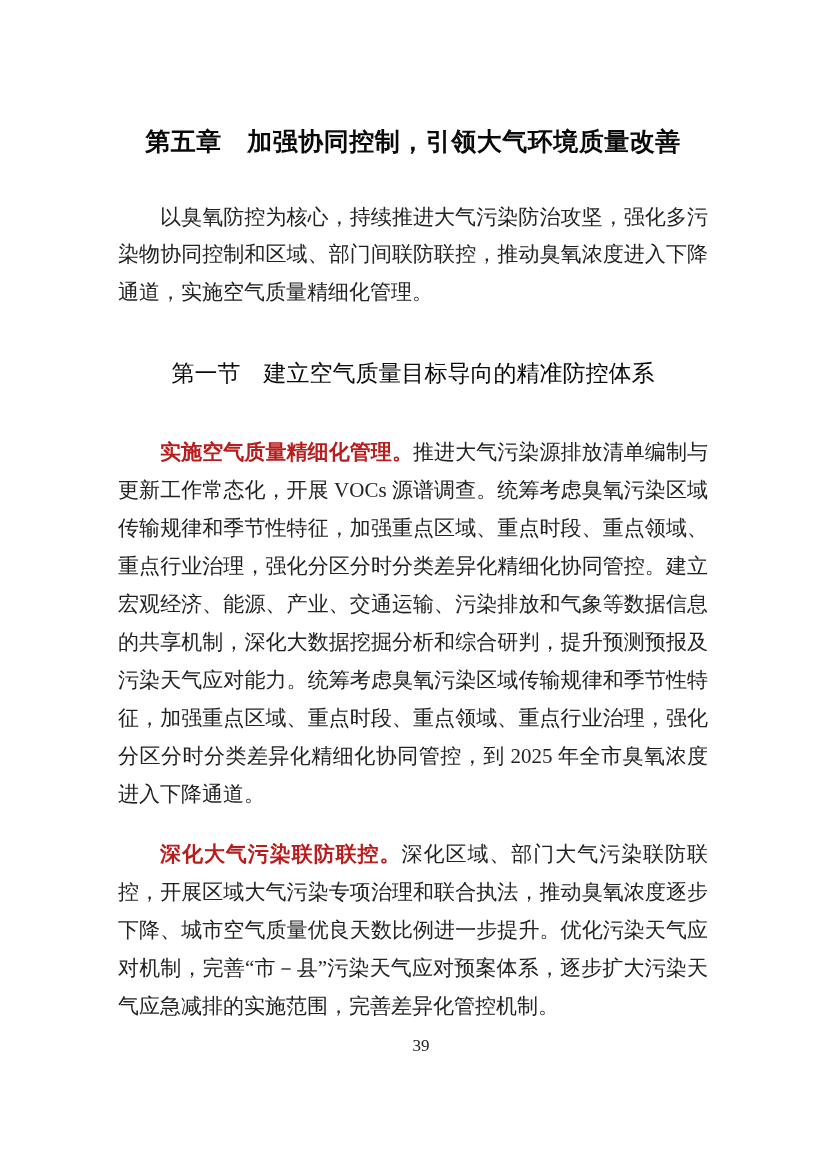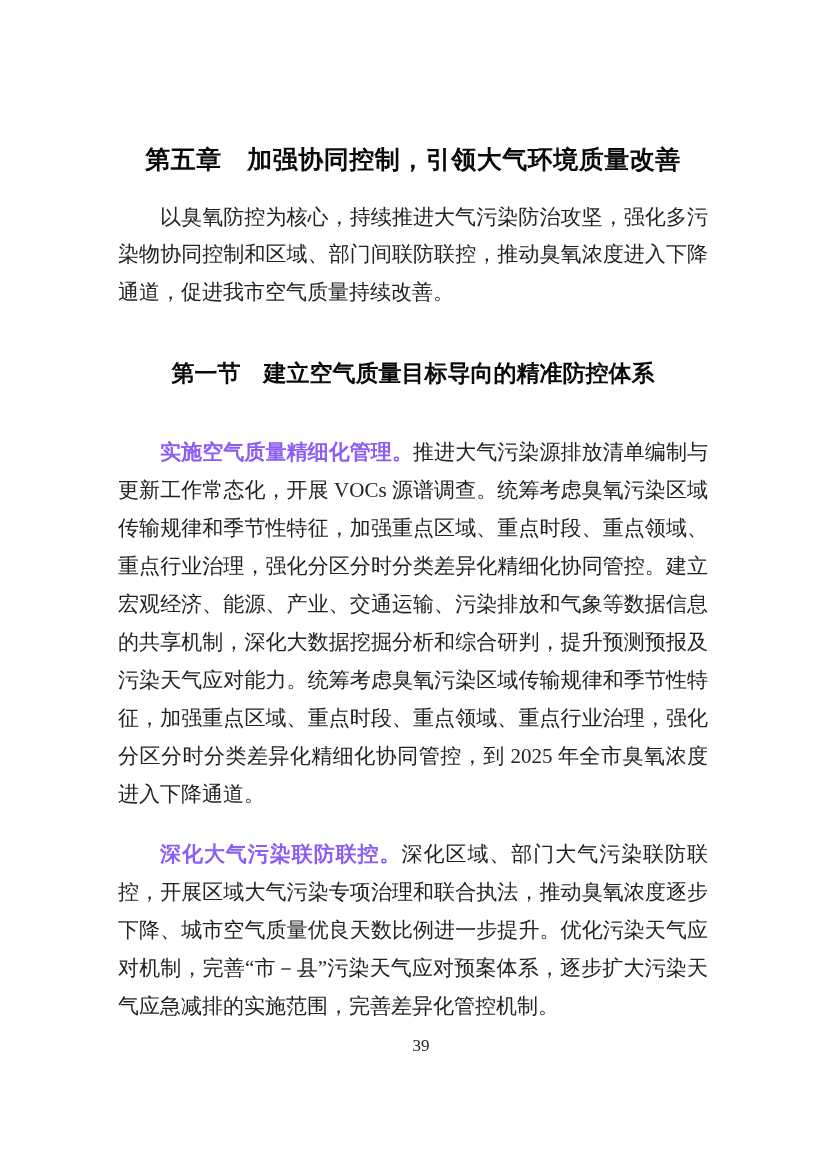--- a/index.html
+++ b/index.html
@@ -14,21 +14,21 @@
     background: #ffffff;
     overflow: hidden;
     font-family: "Liberation Serif", serif;
     color: #1f1f1f;
   }
   .chapter-title {
     position: absolute;
     top: 124px;
     left: 0;
     right: 0;
-    margin: 18px;
+    margin: 0;
     text-align: center;
     font-family: "Liberation Serif", serif;
     font-size: 25px;
     font-weight: 700;
     color: #0a0a0a;
     line-height: 36px;
     letter-spacing: 0.5px;
   }
   .intro-paragraph {
     position: absolute;
@@ -44,21 +44,21 @@
   }
   .section-title {
     position: absolute;
     top: 357px;
     left: 0;
     right: 0;
     margin: 0;
     text-align: center;
     font-family: "Liberation Sans", sans-serif;
     font-size: 23px;
-    font-weight: 700;
+    font-weight: 400;
     color: #0a0a0a;
     line-height: 32px;
   }
   .body-text {
     position: absolute;
     top: 433px;
     left: 118px;
     width: 590px;
     font-size: 21px;
     line-height: 38px;
@@ -68,40 +68,40 @@
   .body-text p {
     margin: 0;
     text-indent: 2em;
   }
   .body-text p + p {
     margin-top: 22px;
   }
   .para-lead {
     font-family: "Liberation Sans", sans-serif;
     font-weight: 700;
-    color: #8b5cf6;
+    color: #b91c1c;
   }
   .page-number {
     position: absolute;
     top: 1036px;
     left: 16px;
     right: 0;
     text-align: center;
     font-size: 17px;
     color: #222222;
   }
 </style>
 </head>
 <body>
 
 <div class="page">
 
   <h1 class="chapter-title">第五章　加强协同控制，引领大气环境质量改善</h1>
 
-  <p class="intro-paragraph">以臭氧防控为核心，持续推进大气污染防治攻坚，强化多污染物协同控制和区域、部门间联防联控，推动臭氧浓度进入下降通道，促进我市空气质量持续改善。</p>
+  <p class="intro-paragraph">以臭氧防控为核心，持续推进大气污染防治攻坚，强化多污染物协同控制和区域、部门间联防联控，推动臭氧浓度进入下降通道，实施空气质量精细化管理。</p>
 
   <h2 class="section-title">第一节　建立空气质量目标导向的精准防控体系</h2>
 
   <div class="body-text">
     <p>
       <span class="para-lead">实施空气质量精细化管理。</span><span>推进大气污染源排放清单编制与更新工作常态化，开展 VOCs 源谱调查。统筹考虑臭氧污染区域传输规律和季节性特征，加强重点区域、重点时段、重点领域、重点行业治理，强化分区分时分类差异化精细化协同管控。建立宏观经济、能源、产业、交通运输、污染排放和气象等数据信息的共享机制，深化大数据挖掘分析和综合研判，提升预测预报及污染天气应对能力。统筹考虑臭氧污染区域传输规律和季节性特征，加强重点区域、重点时段、重点领域、重点行业治理，强化分区分时分类差异化精细化协同管控，到 2025 年全市臭氧浓度进入下降通道。</span>
     </p>
     <p>
       <span class="para-lead">深化大气污染联防联控。</span><span>深化区域、部门大气污染联防联控，开展区域大气污染专项治理和联合执法，推动臭氧浓度逐步下降、城市空气质量优良天数比例进一步提升。优化污染天气应对机制，完善“市－县”污染天气应对预案体系，逐步扩大污染天气应急减排的实施范围，完善差异化管控机制。</span>
     </p>

